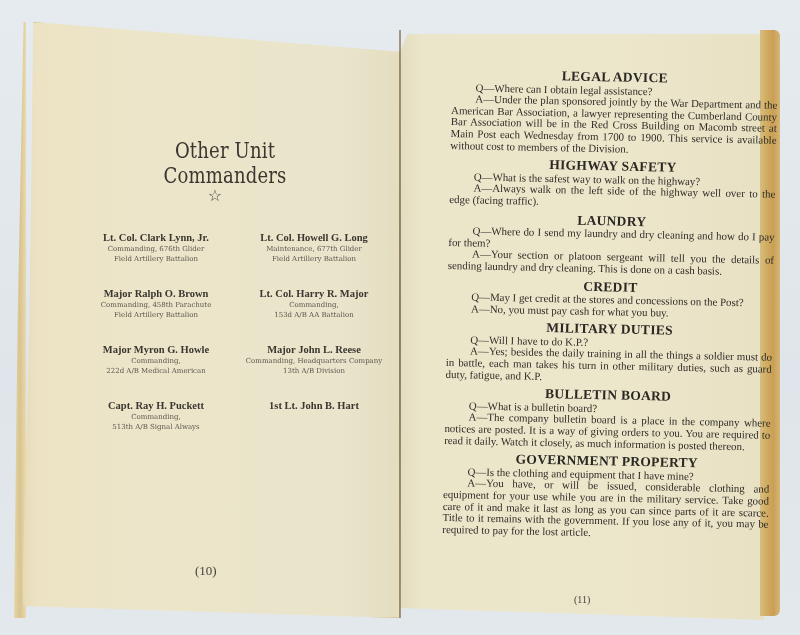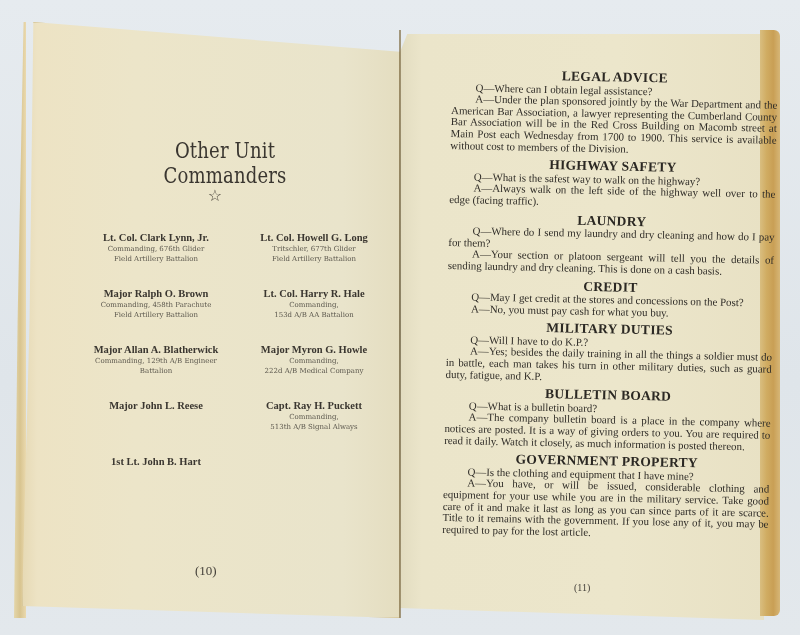--- a/index.html
+++ b/index.html
@@ -75,21 +75,21 @@
   .sec-h {
     text-align:center; font-weight:bold; font-size:13.5px; letter-spacing:.3px;
     margin:6px 0 2px 0; color:#2b2823;
   }
   .sec-h.first { margin-top:0; }
   .qa { text-align:justify; }
   .qa .q, .qa .a { display:block; }
   .qa .q { text-indent:24px; }
   .qa .a { text-indent:24px; }
   .rp-num {
-    position:absolute; left:574px; top:582px; font-size:10px; color:#45413a;
+    position:absolute; left:574px; top:594px; font-size:10px; color:#45413a;
   }
 </style>
 </head>
 <body>
 
 <div class="booklet">
   <div class="page-left-edge"></div>
   <div class="page-left"></div>
   <div class="page-right"></div>
   <div class="page-right-edge"></div>
@@ -98,40 +98,37 @@
   <div class="lp-title">Other Unit Commanders</div>
   <div class="lp-star">☆</div>
 
   <div class="commanders">
     <div class="cmd">
       <div class="cmd-name">Lt. Col. Clark Lynn, Jr.</div>
       <div class="cmd-desc"><span>Commanding, 676th Glider</span><br><span>Field Artillery Battalion</span></div>
     </div>
     <div class="cmd">
       <div class="cmd-name">Lt. Col. Howell G. Long</div>
-      <div class="cmd-desc"><span>Tritschler, 677th Glider</span><br><span>Field Artillery Battalion</span></div>
+      <div class="cmd-desc"><span>Maintenance, 677th Glider</span><br><span>Field Artillery Battalion</span></div>
     </div>
     <div class="cmd">
       <div class="cmd-name">Major Ralph O. Brown</div>
       <div class="cmd-desc"><span>Commanding, 458th Parachute</span><br><span>Field Artillery Battalion</span></div>
     </div>
     <div class="cmd">
-      <div class="cmd-name">Lt. Col. Harry R. Hale</div>
+      <div class="cmd-name">Lt. Col. Harry R. Major</div>
       <div class="cmd-desc"><span>Commanding,</span><br><span>153d A/B AA Battalion</span></div>
     </div>
     <div class="cmd">
-      <div class="cmd-name">Major Allan A. Blatherwick</div>
-      <div class="cmd-desc"><span>Commanding, 129th A/B Engineer</span><br><span>Battalion</span></div>
-    </div>
-    <div class="cmd">
       <div class="cmd-name">Major Myron G. Howle</div>
-      <div class="cmd-desc"><span>Commanding,</span><br><span>222d A/B Medical Company</span></div>
+      <div class="cmd-desc"><span>Commanding,</span><br><span>222d A/B Medical American</span></div>
     </div>
     <div class="cmd">
       <div class="cmd-name">Major John L. Reese</div>
+      <div class="cmd-desc"><span>Commanding, Headquarters Company</span><br><span>13th A/B Division</span></div>
     </div>
     <div class="cmd">
       <div class="cmd-name">Capt. Ray H. Puckett</div>
       <div class="cmd-desc"><span>Commanding,</span><br><span>513th A/B Signal Always</span></div>
     </div>
     <div class="cmd">
       <div class="cmd-name">1st Lt. John B. Hart</div>
     </div>
   </div>
 

